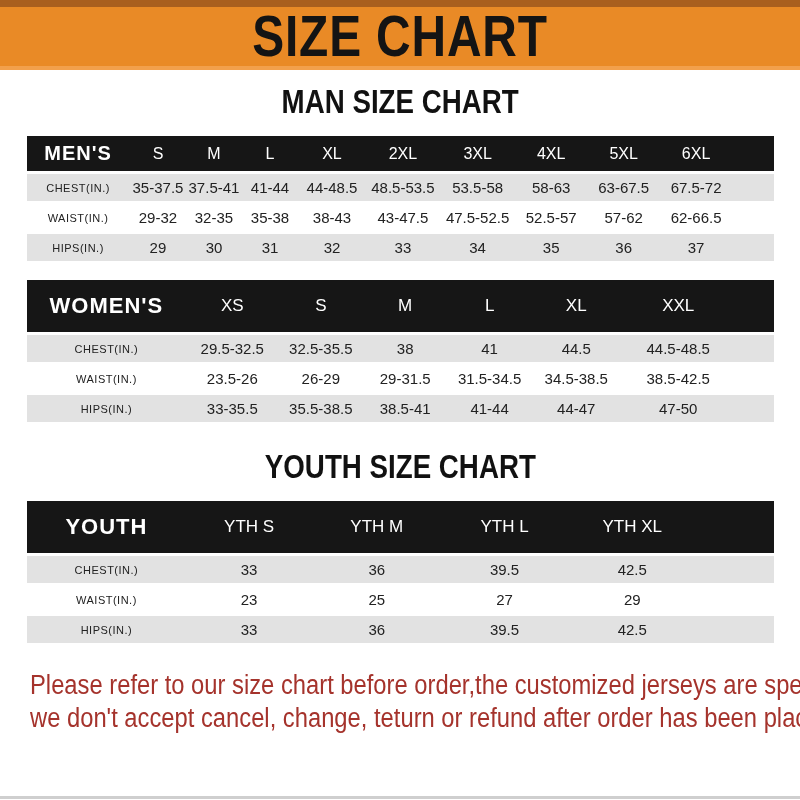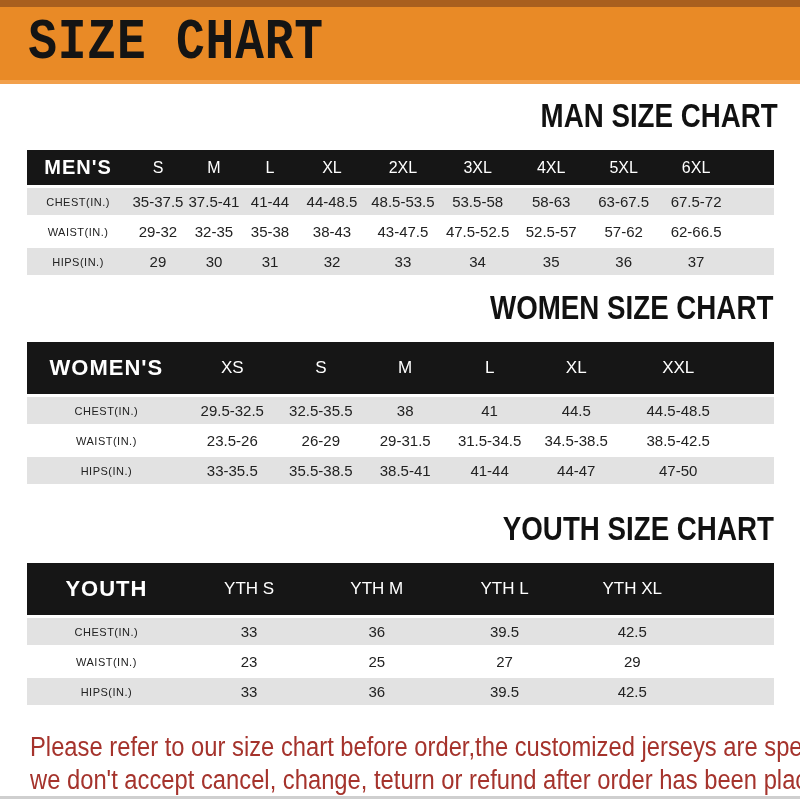--- a/index.html
+++ b/index.html
@@ -6,37 +6,37 @@
   body {
     width:800px; height:800px;
     background:#ffffff;
     font-family:"Liberation Sans","DejaVu Sans",sans-serif;
     position:relative; overflow:hidden;
     color:#1c1c1c;
   }
 
   
   .banner {
-    height:84px; box-sizing:border-box;
+    height:70px; box-sizing:border-box;
     background:#E98A26;
     border-top:7px solid #A95F1E;
     border-bottom:4px solid #F2A04C;
-    display:flex; align-items:center; justify-content:flex-start;font-family:Liberation Mono, monospace;
+    display:flex; align-items:center; justify-content:center;
   }
   .banner h1 {
     margin:0; font-size:57px; line-height:57px; font-weight:bold;
     color:#141414; letter-spacing:1px;
     transform:scaleX(0.84); transform-origin:center;
     white-space:nowrap;
   }
 
   
   h2.section-heading {
     margin:14px 0 0; height:36px; line-height:36px;
-    text-align:right; font-size:33px; font-weight:bold; color:#111;
+    text-align:center; font-size:33px; font-weight:bold; color:#111;
   }
   h2.section-heading > span {
     display:inline-block; transform:scaleX(0.84); transform-origin:center;
     white-space:nowrap;
   }
   h2.women-heading { margin-top:12px; }
   h2.youth-heading { margin-top:24px; }
 
   
   table.size-table {
@@ -152,21 +152,20 @@
           <td class="val">35</td>
           <td class="val">36</td>
           <td class="val">37</td>
           <td class="spacer"></td>
         </tr>
       </tbody>
     </table>
 </section>
 
 <section>
-  <h2 class="section-heading women-heading"><span>WOMEN SIZE CHART</span></h2>
   <table class="size-table women">
       <colgroup>
         <col style="width: 21.4%;">
         <col style="width: 12.3%;">
         <col style="width: 11.4%;">
         <col style="width: 11.2%;">
         <col style="width: 11.4%;">
         <col style="width: 11.8%;">
         <col style="width: 15.5%;">
         <col style="width: 5%;">

